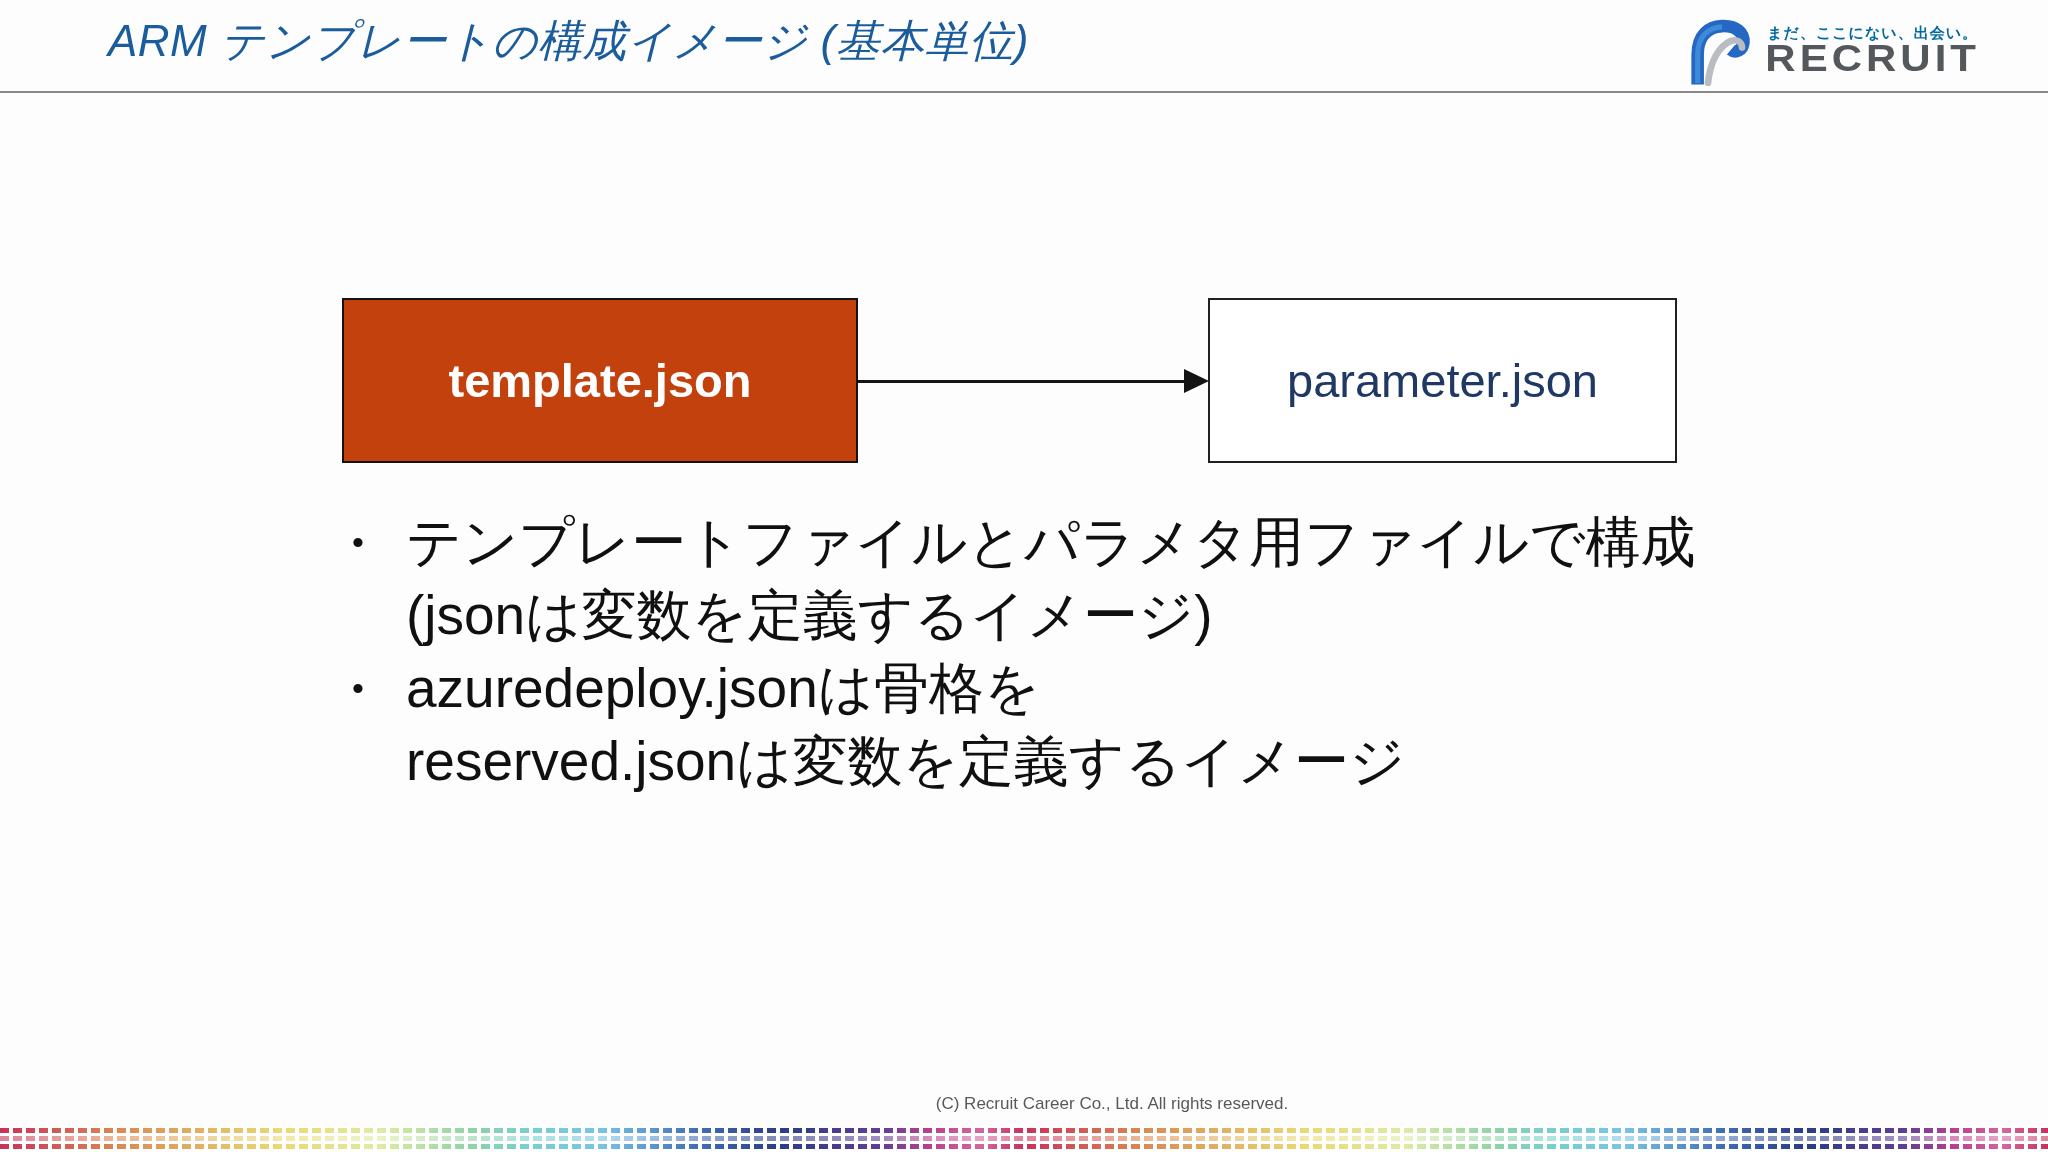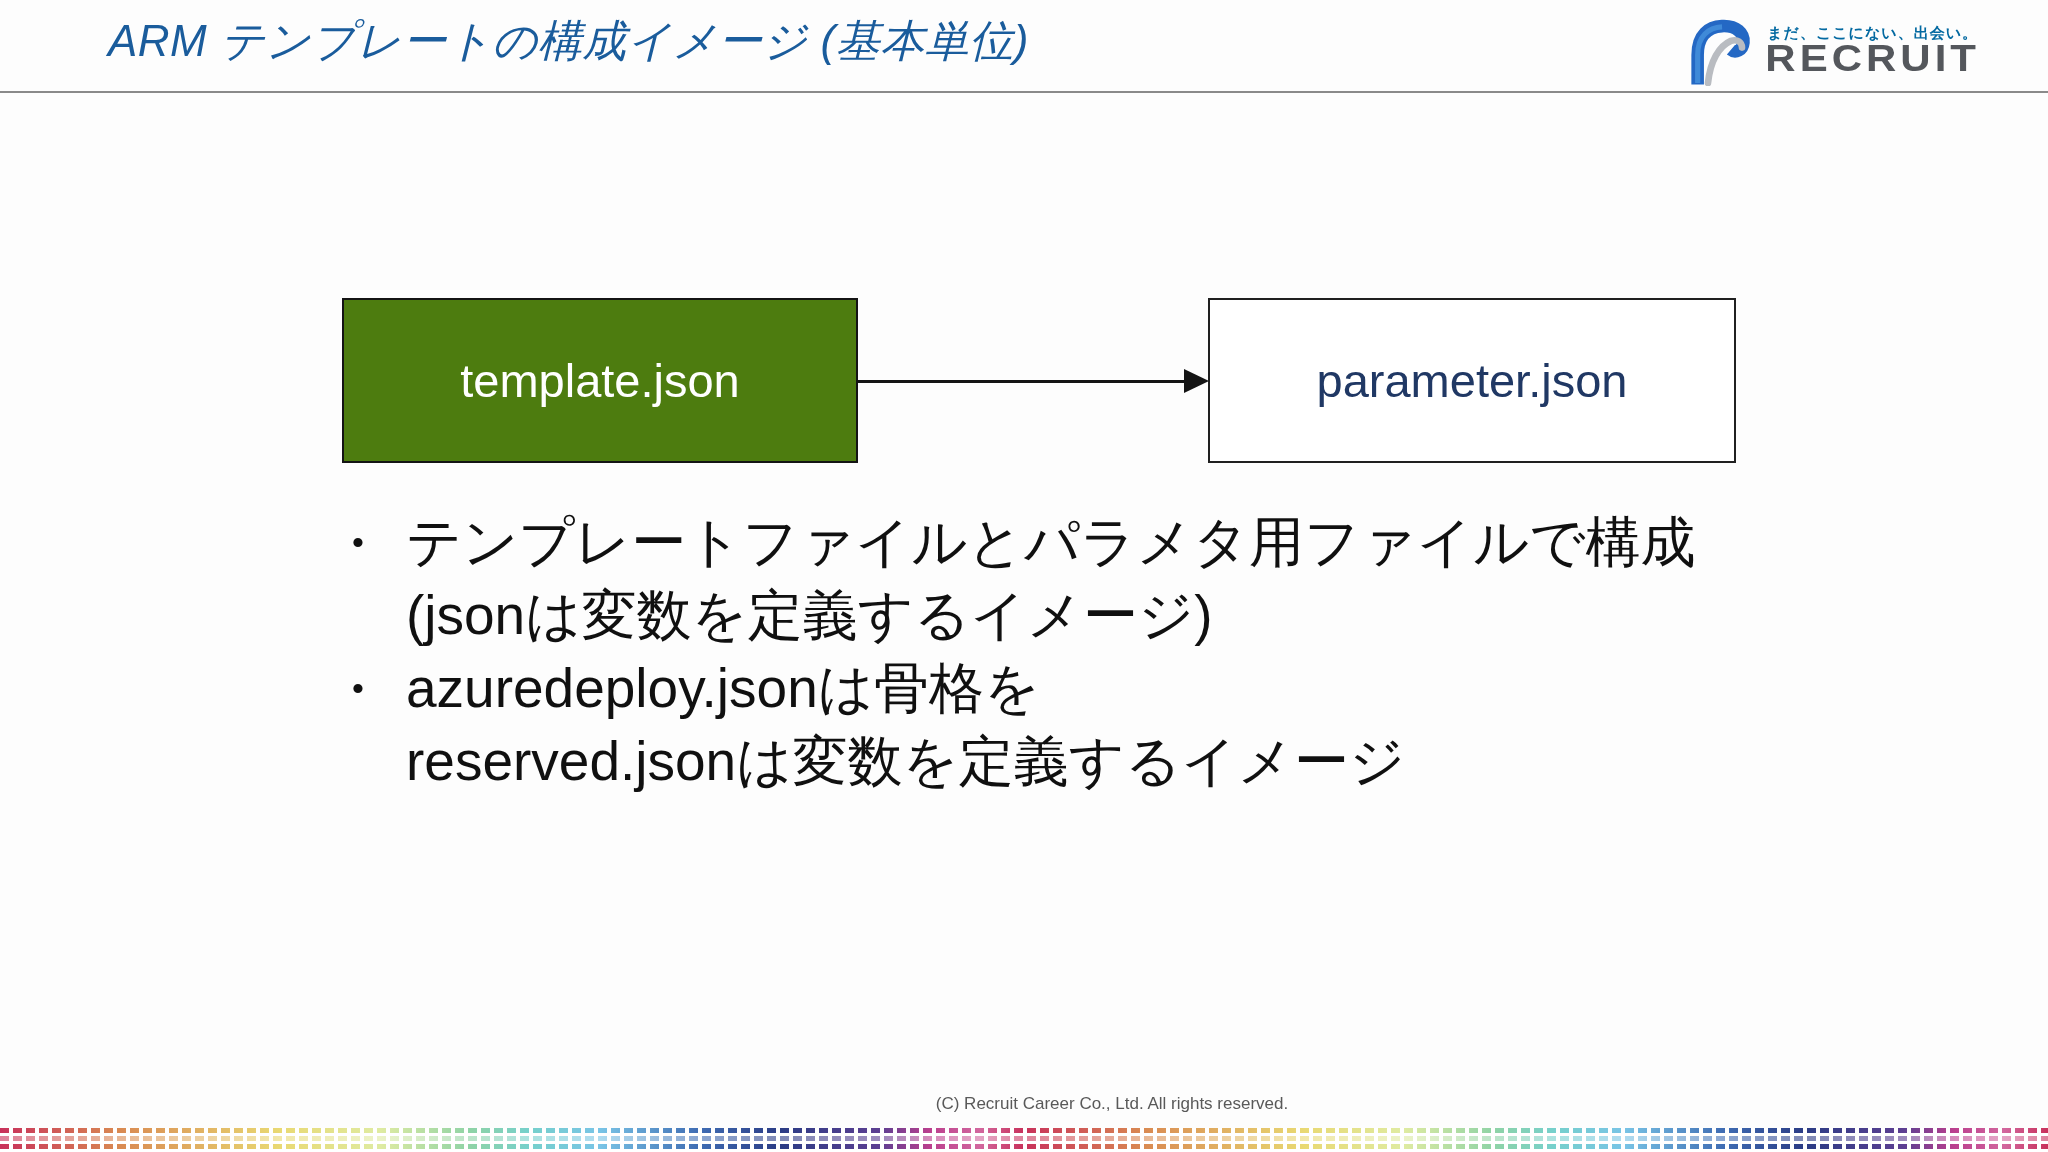--- a/index.html
+++ b/index.html
@@ -79,27 +79,28 @@
     height: 165px;
     display: flex;
     align-items: center;
     justify-content: center;
     font-size: 47px;
     box-sizing: border-box;
   }
   .box-template {
     left: 342px;
     width: 516px;
-    background: #4d7c0f;
+    background: #c2410c;
     border: 2px solid #141414;
     color: #ffffff;
+    font-weight: bold;
   }
   .box-parameter {
     left: 1208px;
-    width: 528px;
+    width: 469px;
     background: #ffffff;
     border: 2px solid #202020;
     color: #203864;
   }
   .connector-line {
     position: absolute;
     left: 858px;
     top: 380px;
     width: 330px;
     height: 3px;

